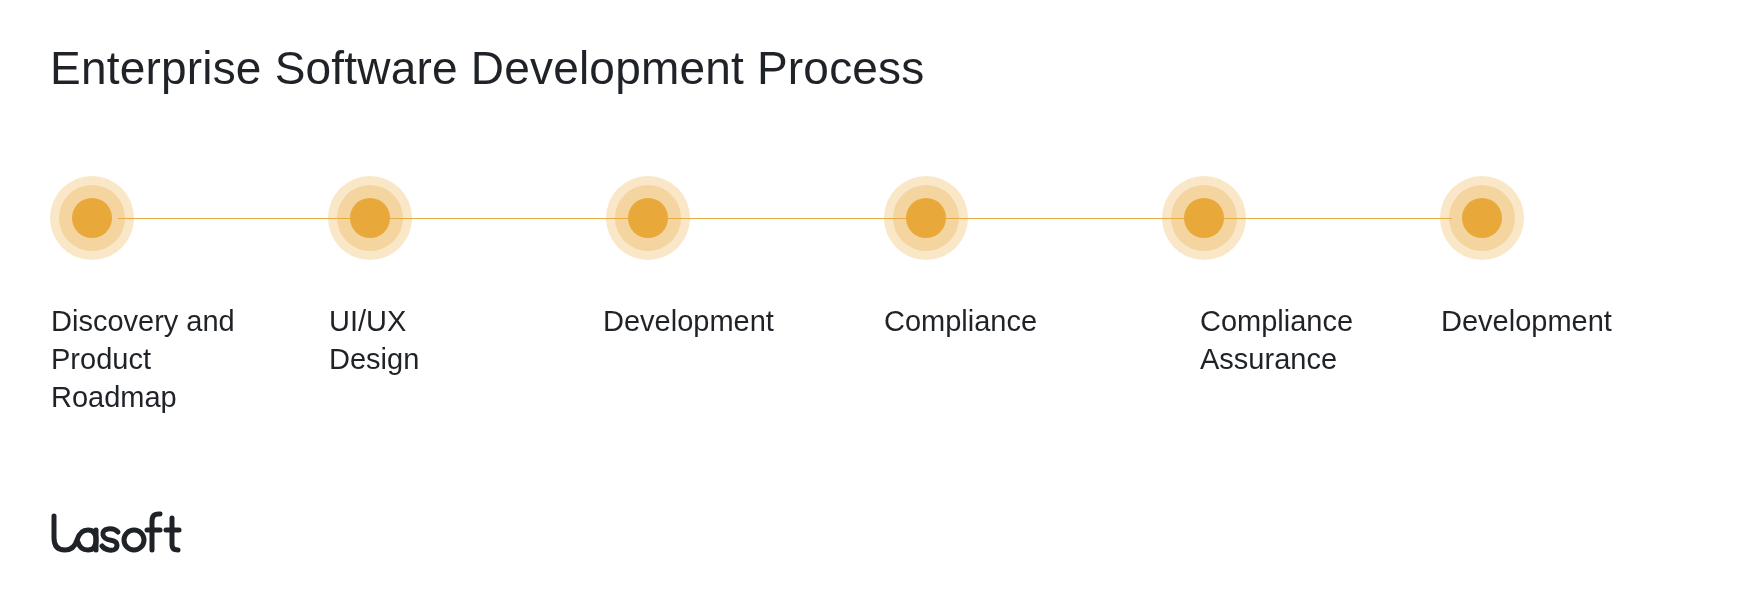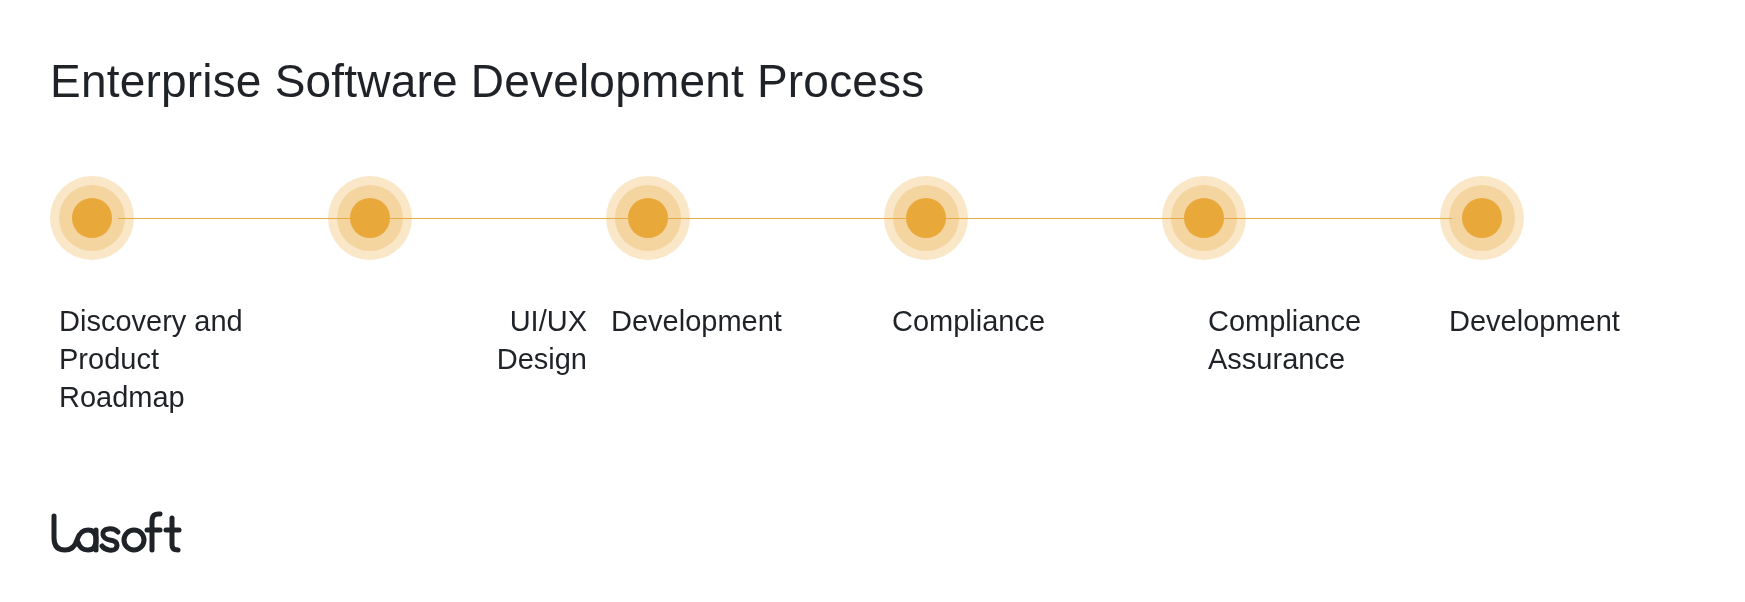--- a/index.html
+++ b/index.html
@@ -1,27 +1,27 @@
 <!DOCTYPE html>
 <html><head>
 <meta charset="utf-8">
 <style>
   html, body { margin: 0; padding: 0; background: #ffffff; }
   body { width: 1745px; height: 602px; position: relative; overflow: hidden;
          font-family: "Liberation Sans", "DejaVu Sans", sans-serif; color: #1f2328; }
-  .title { position: absolute; left: 50px; top: 53px; font-size: 46px; font-weight: 400;
+  .title { position: absolute; left: 50px; top: 40px; font-size: 46px; font-weight: 400;
            letter-spacing: 0.2px; margin: 0; line-height: 56px; color: #1f2328; }
   .timeline { position: absolute; left: 0; top: 0; width: 1745px; height: 420px; }
   .line { position: absolute; top: 218px; height: 1px; background: #e5ab45; }
   .step { position: absolute; top: 176px; width: 84px; height: 84px; }
   .ring-outer { position: absolute; left: 0; top: 0; width: 84px; height: 84px; border-radius: 50%; background: #f9e7c8; }
   .ring-mid { position: absolute; left: 9px; top: 9px; width: 66px; height: 66px; border-radius: 50%; background: #f4d49f; }
   .dot { position: absolute; left: 22px; top: 22px; width: 40px; height: 40px; border-radius: 50%; background: #e9a83a; }
   .line-over { position: absolute; top: 42px; height: 1px; background: #e5ab45; }
-  .label { position: absolute; top: 302px; font-size: 29px; line-height: 38px; width: 250px; color: #1f2328; margin-left: 8px; }
+  .label { position: absolute; top: 302px; font-size: 29px; line-height: 38px; width: 250px; color: #1f2328; }
   .label span { display: block; }
   .logo { position: absolute; left: 50px; top: 508px; width: 150px; height: 50px; }
 </style>
 </head>
 <body>
 
 <h1 class="title">Enterprise Software Development Process</h1>
 
 <div class="timeline">
   <div class="line" style="left:118px; width:1334px;"></div>
@@ -61,21 +61,21 @@
     <div class="ring-mid"></div>
     <div class="line-over" style="left:0; width:12px;"></div>
     <div class="dot"></div>
   </div>
 
   <div class="label" style="left:51px;">
     <span>Discovery and</span>
     <span>Product</span>
     <span>Roadmap</span>
   </div>
-  <div class="label" style="left:329px;text-align:right;">
+  <div class="label" style="left:329px;">
     <span>UI/UX</span>
     <span>Design</span>
   </div>
   <div class="label" style="left:603px;">
     <span>Development</span>
   </div>
   <div class="label" style="left:884px;">
     <span>Compliance</span>
   </div>
   <div class="label" style="left:1200px;">

